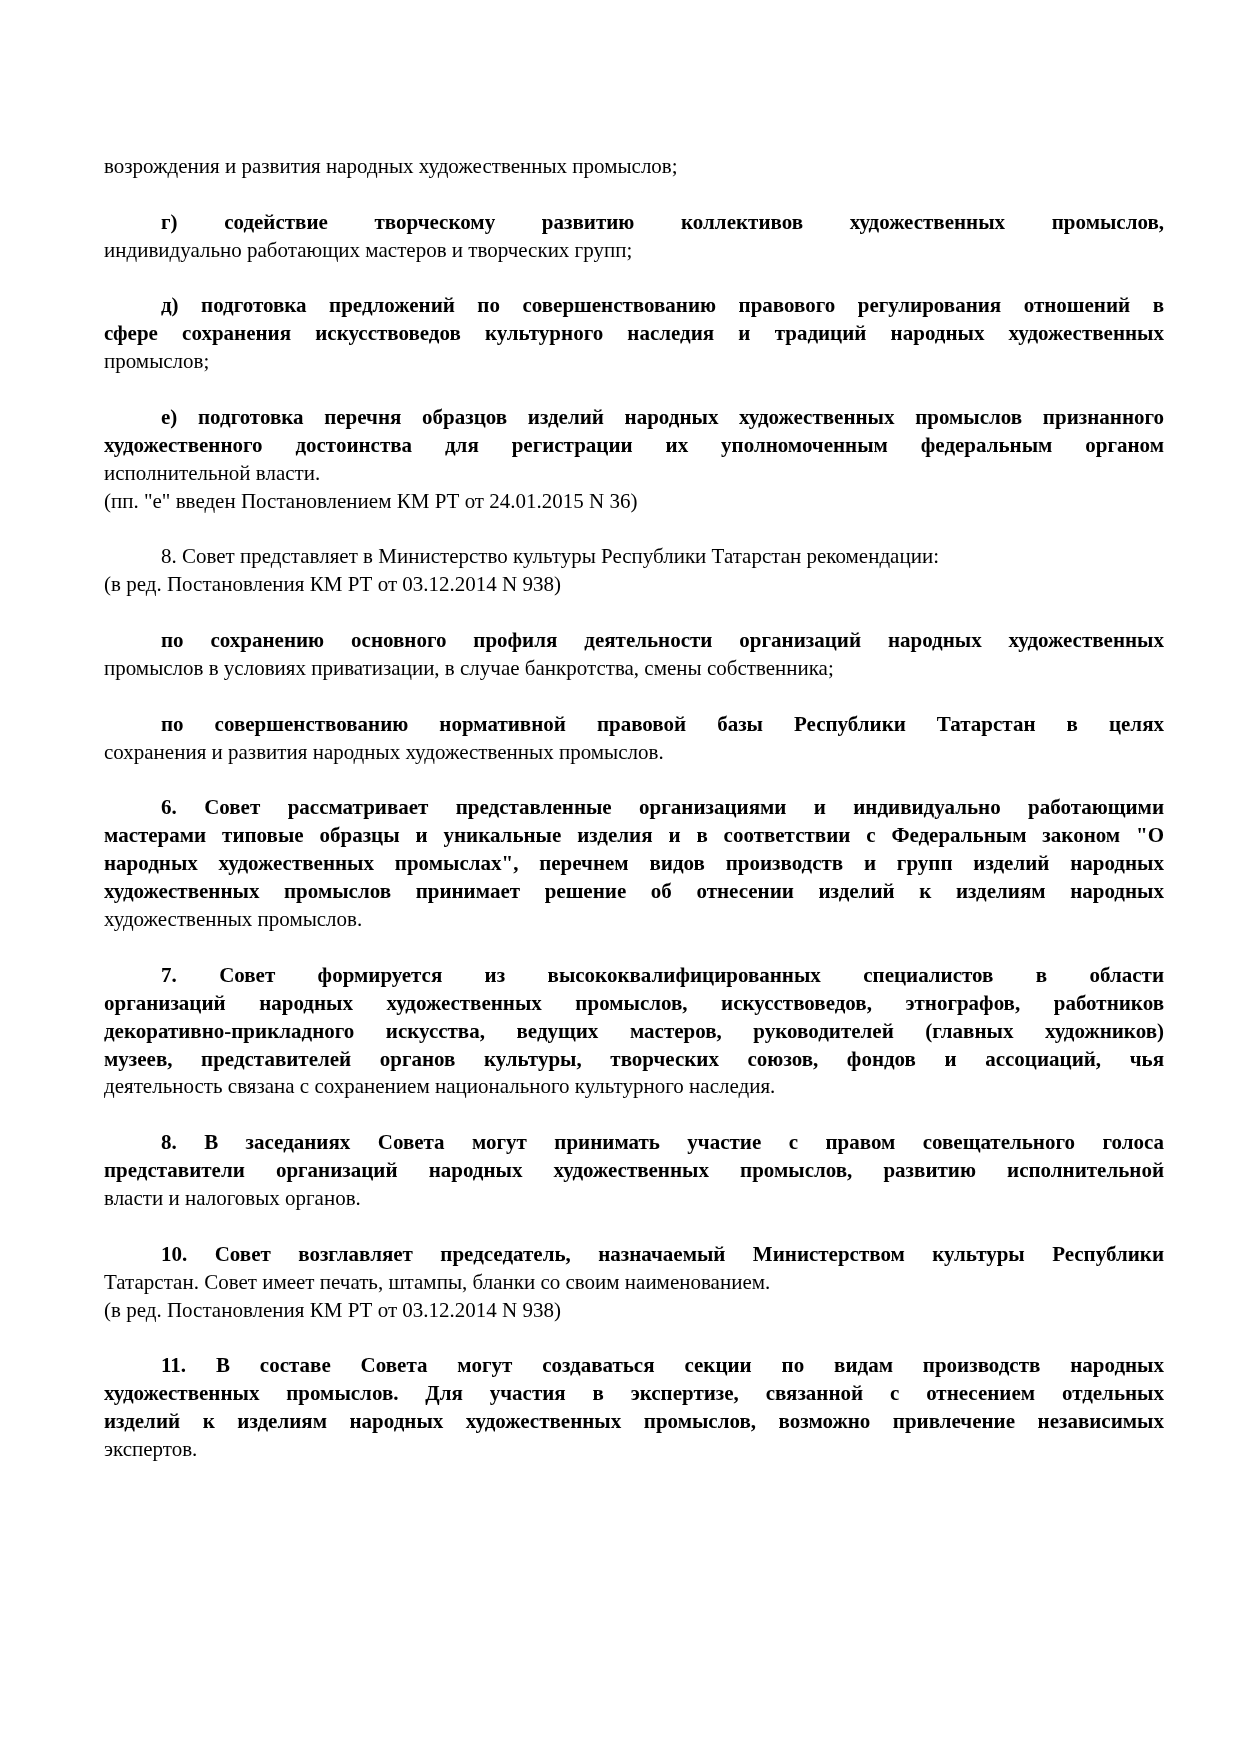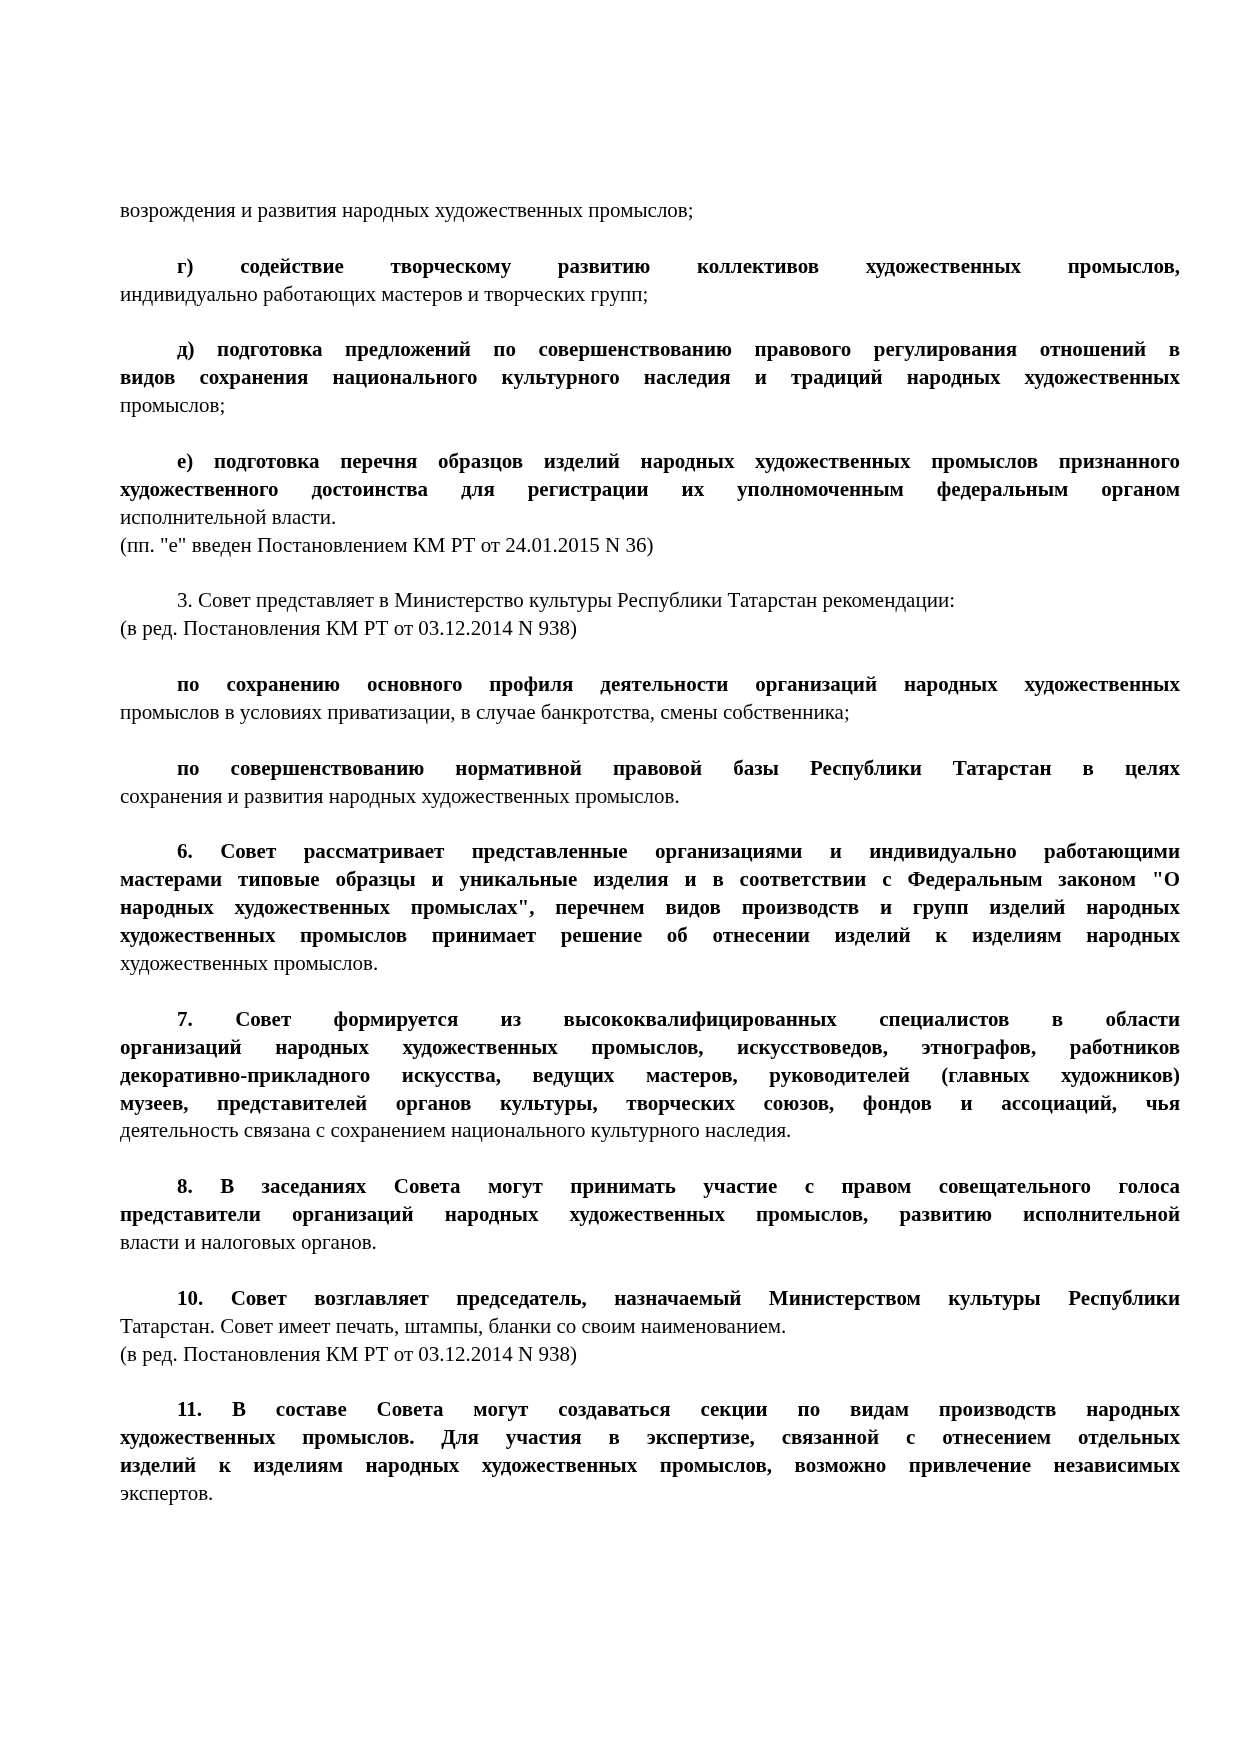--- a/index.html
+++ b/index.html
@@ -10,26 +10,25 @@
   body {
     width: 1240px;
     height: 1754px;
     position: relative;
     overflow: hidden;
     font-family: "Liberation Serif", "DejaVu Serif", serif;
     color: #000000;
   }
   .page {
     position: absolute;
-    left: 120px;
+    left: 104px;
     top: 153px;
     width: 1060px;
     font-size: 21px;
     line-height: 27.9px;
-    margin-top: 44px;
   }
   .para {
     margin: 0 0 27.9px 0;
   }
   .line {
     display: block;
     white-space: nowrap;
     overflow: visible;
     height: 27.9px;
   }
@@ -50,31 +49,31 @@
 <div class="page" id="page-root">
     <div class="para">
       <span class="line">возрождения и развития народных художественных промыслов;</span>
     </div>
     <div class="para">
       <span class="line just first">г) содействие творческому развитию коллективов художественных промыслов,</span>
       <span class="line">индивидуально работающих мастеров и творческих групп;</span>
     </div>
     <div class="para">
       <span class="line just first">д) подготовка предложений по совершенствованию правового регулирования отношений в</span>
-      <span class="line just">видов сохранения национального культурного наследия и традиций народных художественных</span>
+      <span class="line just">сфере сохранения искусствоведов культурного наследия и традиций народных художественных</span>
       <span class="line">промыслов;</span>
     </div>
     <div class="para">
       <span class="line just first">е) подготовка перечня образцов изделий народных художественных промыслов признанного</span>
       <span class="line just">художественного достоинства для регистрации их уполномоченным федеральным органом</span>
       <span class="line">исполнительной власти.</span>
       <span class="line">(пп. "е" введен Постановлением КМ РТ от 24.01.2015 N 36)</span>
     </div>
     <div class="para">
-      <span class="line first">3. Совет представляет в Министерство культуры Республики Татарстан рекомендации:</span>
+      <span class="line first">8. Совет представляет в Министерство культуры Республики Татарстан рекомендации:</span>
       <span class="line">(в ред. Постановления КМ РТ от 03.12.2014 N 938)</span>
     </div>
     <div class="para">
       <span class="line just first">по сохранению основного профиля деятельности организаций народных художественных</span>
       <span class="line">промыслов в условиях приватизации, в случае банкротства, смены собственника;</span>
     </div>
     <div class="para">
       <span class="line just first">по совершенствованию нормативной правовой базы Республики Татарстан в целях</span>
       <span class="line">сохранения и развития народных художественных промыслов.</span>
     </div>

